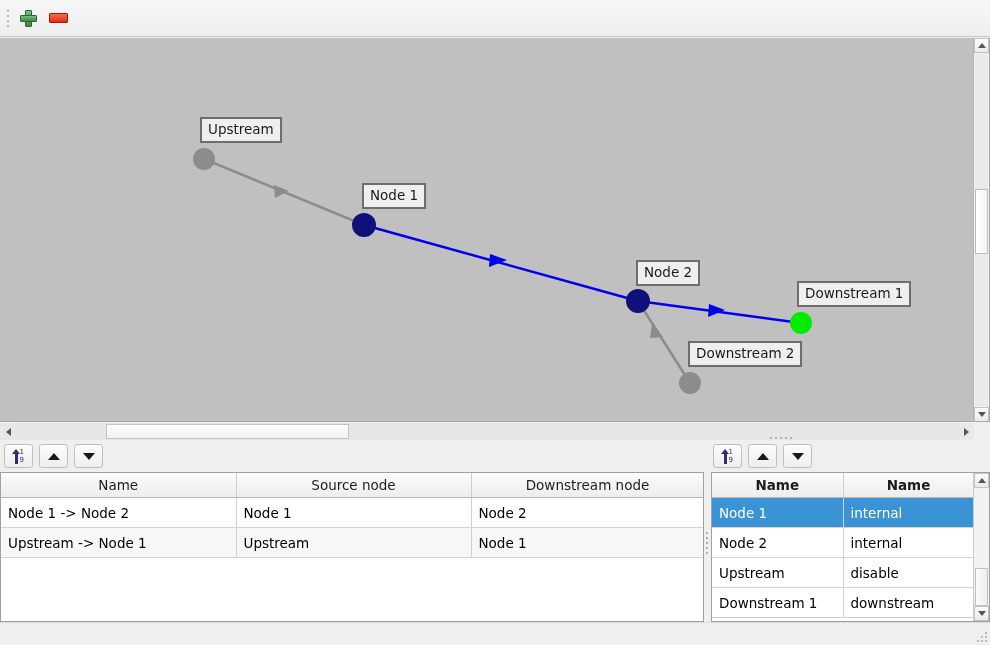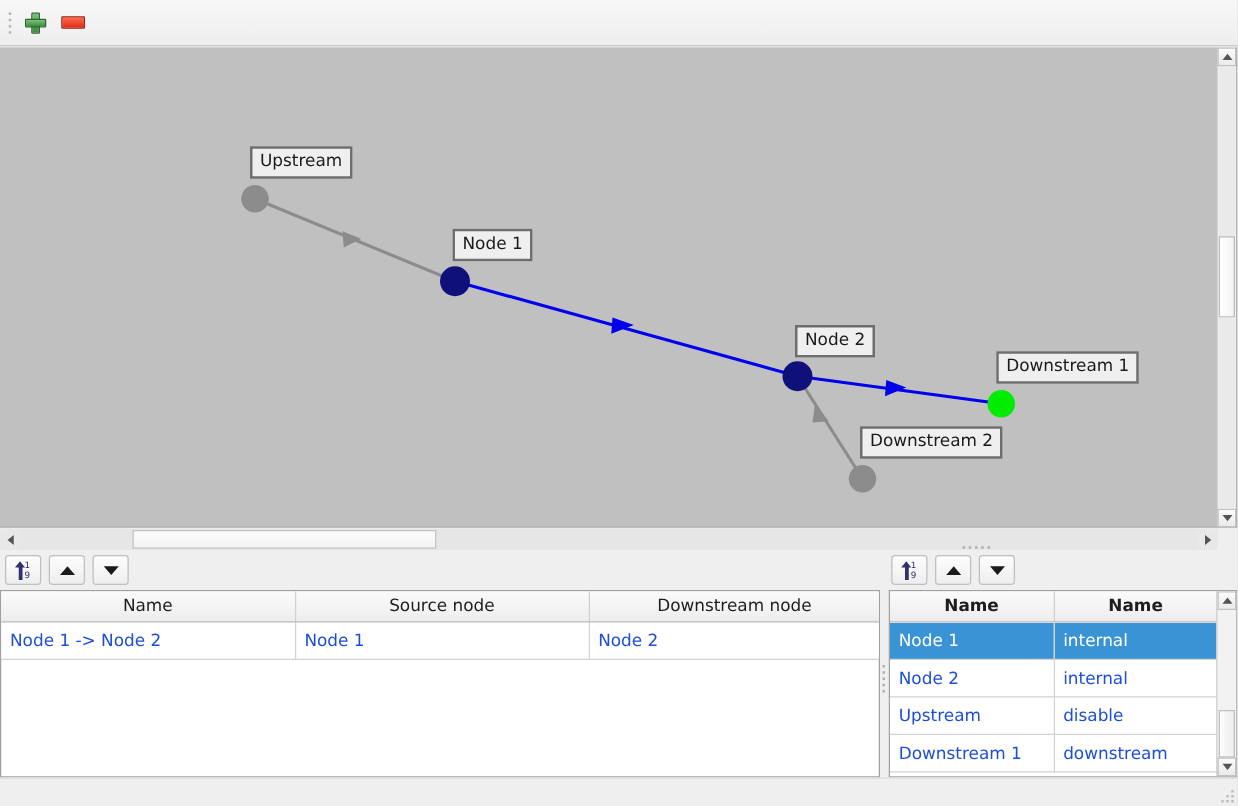--- a/index.html
+++ b/index.html
@@ -207,21 +207,21 @@
     color: #1d1d1d;
     height: 24px;
     padding: 0;
     text-align: center;
   }
   table.grid.bold-head th { font-weight: bold; }
   table.grid td {
     border-right: 1px solid #d2d2d2;
     border-bottom: 1px solid #d2d2d2;
     font-size: 13.5px;
-    color: #1d4ed8;
+    color: #000000;
     height: 29px;
     padding: 0 7px;
     white-space: nowrap;
     overflow: hidden;
   }
   table.grid tr.odd td { background: #ffffff; }
   table.grid tr.even td { background: #f7f7f7; }
   table.grid tr.sel td { background: #3a93d4; color: #ffffff; }
 
   
@@ -410,20 +410,25 @@
           <th>Source node</th>
           <th>Downstream node</th>
         </tr>
       </thead>
       <tbody>
         <tr class="odd">
           <td>Node 1 -&gt; Node 2</td>
           <td>Node 1</td>
           <td>Node 2</td>
         </tr>
+        <tr class="even">
+          <td>Upstream -&gt; Node 1</td>
+          <td>Upstream</td>
+          <td>Node 1</td>
+        </tr>
       </tbody>
     </table>
   </div>
 
   <div class="vsplit-dots">
     <i></i>
       <i></i>
       <i></i>
       <i></i>
       <i></i>

